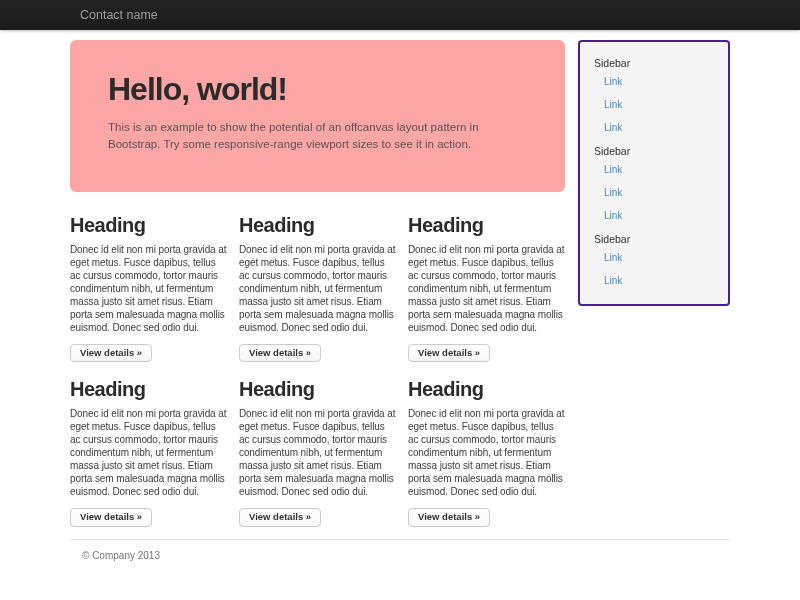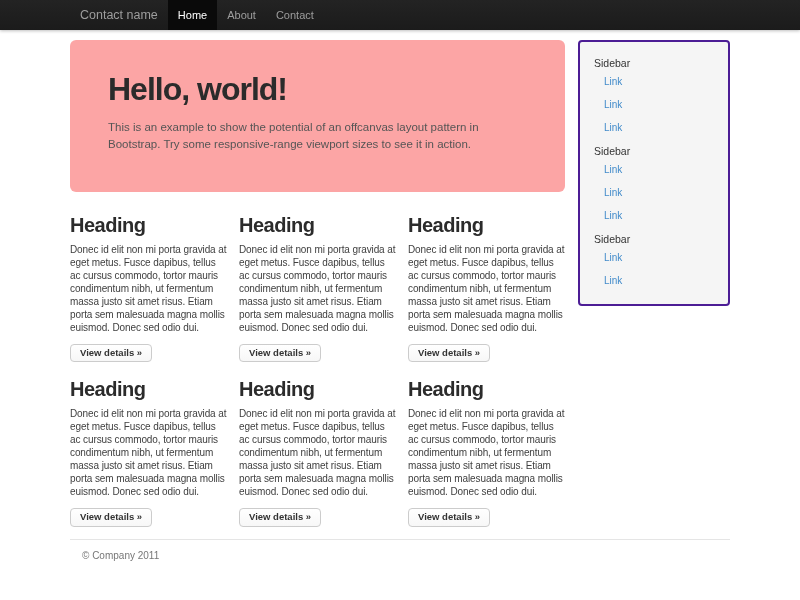--- a/index.html
+++ b/index.html
@@ -95,25 +95,20 @@
   .footer-copy { margin: 10px 0 0; padding-left: 12px; font-size: 10px; color: #777; }
 </style>
 </head>
 <body>
 
 <div class="page">
 
   <div class="navbar">
     <div class="navbar-inner">
       <a class="brand">Contact name</a>
-      <ul class="nav-list">
-        <li class="nav-item active">Home</li>
-        <li class="nav-item">About</li>
-        <li class="nav-item">Contact</li>
-      </ul>
     </div>
   </div>
 
   <div class="container">
     <div class="row-main">
 
       <div class="main-col">
 
         <div class="jumbotron">
           <h1>Hello, world!</h1>
@@ -174,16 +169,16 @@
         <div class="sidebar-group">
           <p class="sidebar-title">Sidebar</p>
           <a class="sidebar-link">Link</a>
           <a class="sidebar-link">Link</a>
         </div>
       </div>
 
     </div>
 
     <hr class="footer-divider">
-    <p class="footer-copy">© Company 2011</p>
+    <p class="footer-copy">© Company 2013</p>
   </div>
 
 </div>
 
 </body></html>

